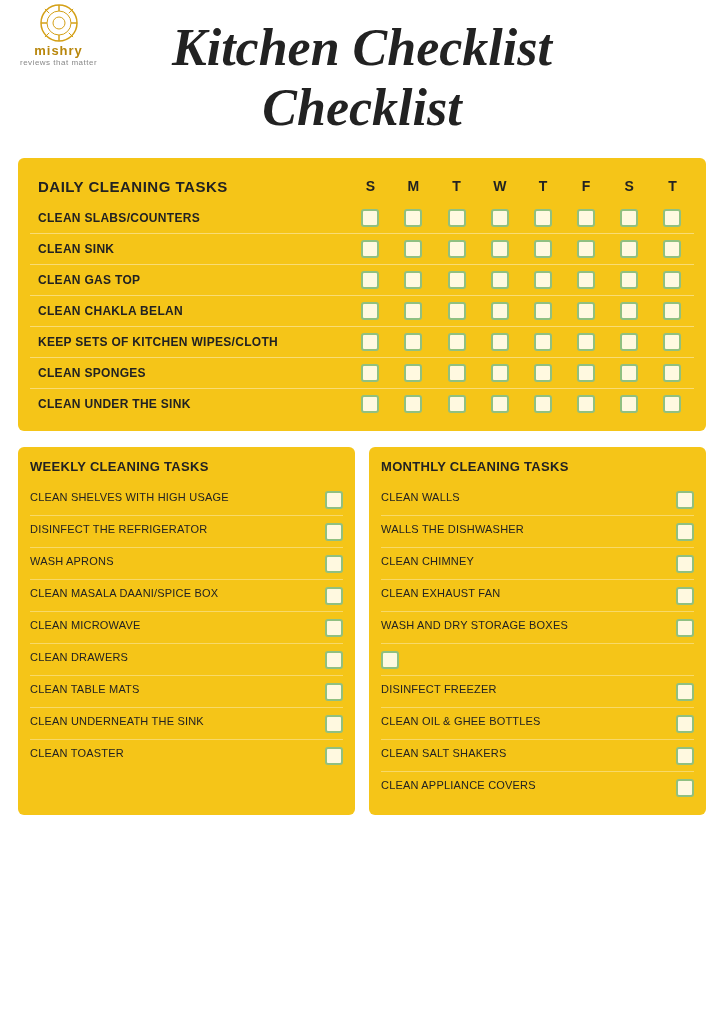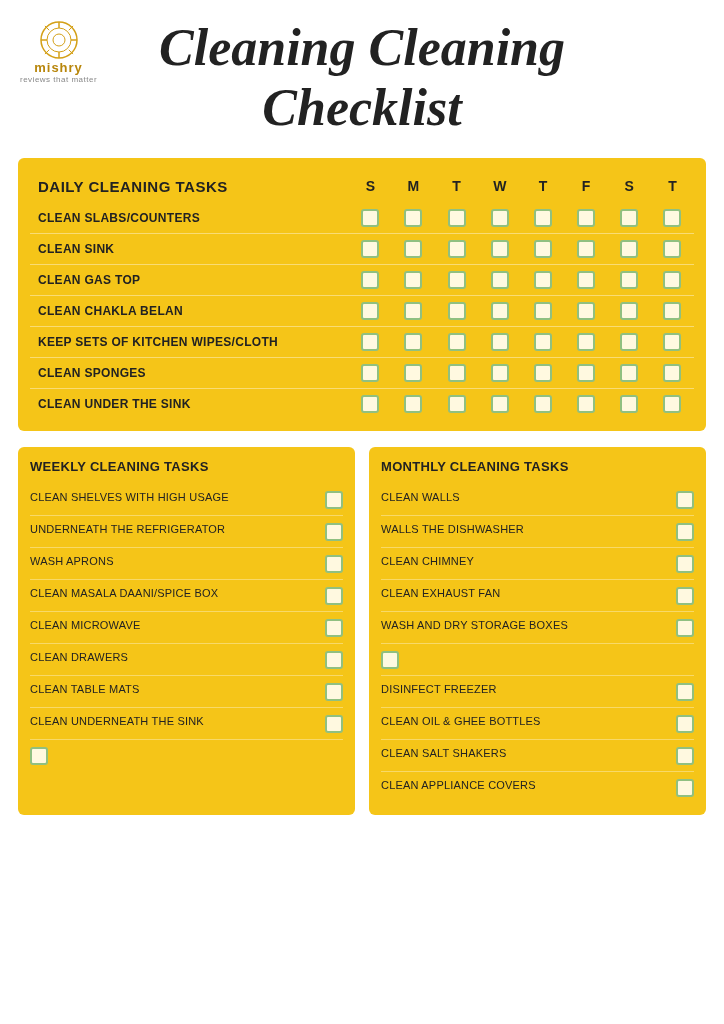--- a/index.html
+++ b/index.html
@@ -19,21 +19,21 @@
       font-family: Georgia, 'Times New Roman', serif;
       font-style: italic;
       font-weight: bold;
       font-size: 52px;
       line-height: 1.15;
       color: #222;
     }
     .logo-area {
       position: absolute;
       left: 20px;
-      top: 20px;
+      top: 3px;
       display: flex;
       flex-direction: column;
       align-items: center;
     }
     .logo-icon {
       width: 40px;
       height: 40px;
     }
     .logo-text {
       font-size: 13px;
@@ -166,21 +166,21 @@
       <line x1="32" y1="20" x2="38" y2="20" stroke="#d4a017" stroke-width="1.5"></line>
       <line x1="5.9" y1="5.9" x2="10.2" y2="10.2" stroke="#d4a017" stroke-width="1"></line>
       <line x1="29.8" y1="29.8" x2="34.1" y2="34.1" stroke="#d4a017" stroke-width="1"></line>
       <line x1="34.1" y1="5.9" x2="29.8" y2="10.2" stroke="#d4a017" stroke-width="1"></line>
       <line x1="10.2" y1="29.8" x2="5.9" y2="34.1" stroke="#d4a017" stroke-width="1"></line>
     </svg>
     <span class="logo-text">mishry</span>
     <span class="logo-sub">reviews that matter</span>
   </div>
   <div class="header-title">
-    <span>Cleaning Cleaning</span><br>
+    <span>Kitchen Checklist</span><br>
     <span>Checklist</span>
   </div>
 </div>
 
 <div class="main-content">
 
   <div class="daily-section">
     <table class="daily-table">
       <thead>
         <tr>
@@ -280,21 +280,21 @@
   <div class="bottom-row">
 
     <div class="weekly-section">
       <div class="section-title">WEEKLY CLEANING TASKS</div>
       <div id="weekly-tasks">
           <div class="task-row">
             <span class="task-label">CLEAN SHELVES WITH HIGH USAGE</span>
             <span class="checkbox"></span>
           </div>
           <div class="task-row">
-            <span class="task-label">UNDERNEATH THE REFRIGERATOR</span>
+            <span class="task-label">DISINFECT THE REFRIGERATOR</span>
             <span class="checkbox"></span>
           </div>
           <div class="task-row">
             <span class="task-label">WASH APRONS</span>
             <span class="checkbox"></span>
           </div>
           <div class="task-row">
             <span class="task-label">CLEAN MASALA DAANI/SPICE BOX</span>
             <span class="checkbox"></span>
           </div>
@@ -308,20 +308,21 @@
           </div>
           <div class="task-row">
             <span class="task-label">CLEAN TABLE MATS</span>
             <span class="checkbox"></span>
           </div>
           <div class="task-row">
             <span class="task-label">CLEAN UNDERNEATH THE SINK</span>
             <span class="checkbox"></span>
           </div>
           <div class="task-row">
+            <span class="task-label">CLEAN TOASTER</span>
             <span class="checkbox"></span>
           </div>
         </div>
     </div>
 
     <div class="monthly-section">
       <div class="section-title">MONTHLY CLEANING TASKS</div>
       <div id="monthly-tasks">
           <div class="task-row">
             <span class="task-label">CLEAN WALLS</span>

